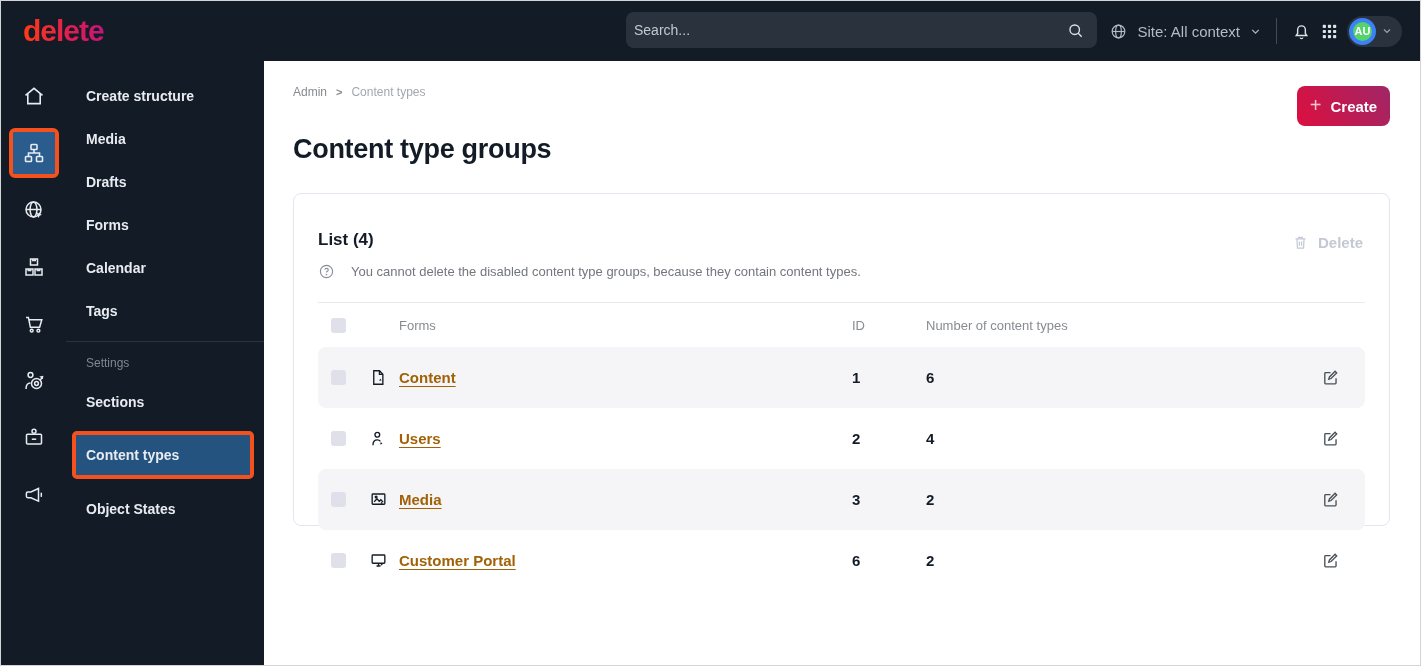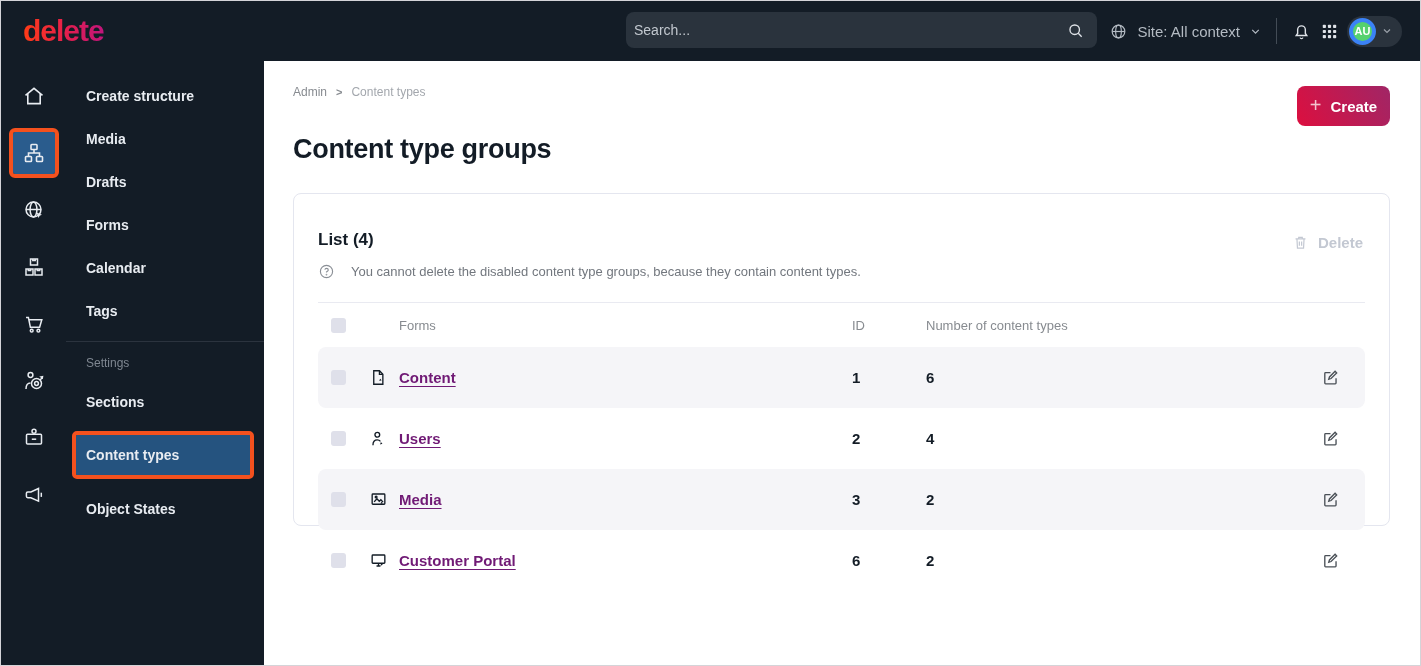--- a/index.html
+++ b/index.html
@@ -55,21 +55,21 @@
   .delete-btn { position:absolute; top:40px; right:26px; display:flex; align-items:center; gap:9px; border:none; background:none;
                 color:#c3c8d2; font-size:15px; font-weight:600; cursor:pointer; font-family:inherit; }
   .card-hr { height:1px; background:#e9eaf1; margin:22px 0 0; }
 
   .tgrid { display:grid; grid-template-columns:38px 30px 453px 74px 1fr 44px; align-items:center; padding-left:13px; }
   .thead { height:44px; font-size:13px; color:#878b90; }
   .trow { height:61px; font-size:15px; }
   .trow.striped { background:#f5f5f8; border-radius:8px; }
   .cbx { width:15px; height:15px; background:#dfe0ea; border-radius:3px; border:none; cursor:pointer; }
   .row-icon { color:#131c26; display:flex; align-items:center; }
-  .name-link { color:#701a75; font-weight:600; text-decoration:underline; text-underline-offset:3px; cursor:pointer; }
+  .name-link { color:#a16207; font-weight:600; text-decoration:underline; text-underline-offset:3px; cursor:pointer; }
   .cell-num { font-weight:600; color:#131c26; }
   .edit-btn { background:none; border:none; color:#4a5057; cursor:pointer; display:flex; align-items:center; }
   svg { display:block; }
 </style>
 </head>
 <body>
 
 <div class="screen">
 
   <header class="topbar">

